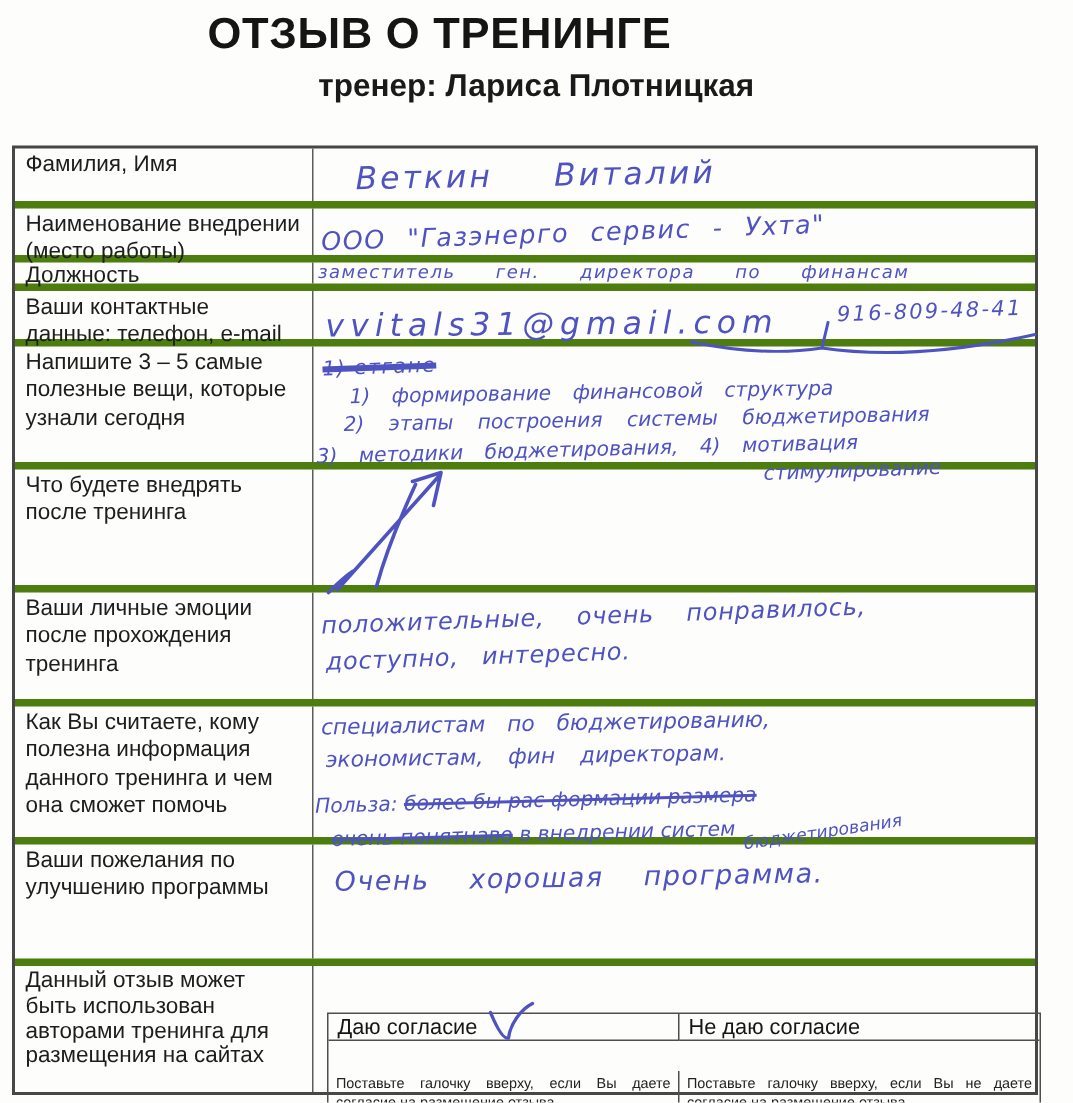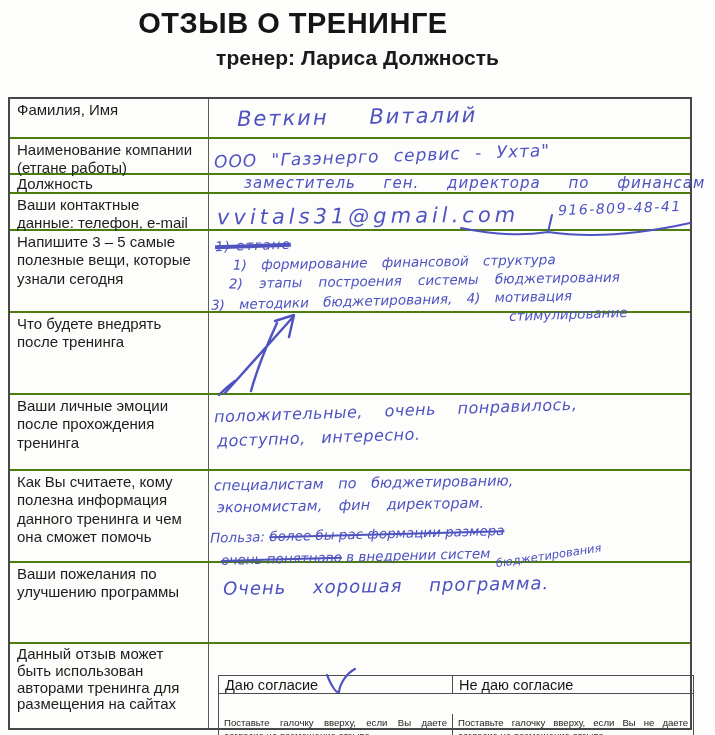--- a/index.html
+++ b/index.html
@@ -14,21 +14,21 @@
     font-size:29px;font-weight:bold;color:#151515;letter-spacing:0.5px;
   }
   .page-subtitle{
     position:absolute;top:46px;left:0;width:715px;text-align:center;
     font-size:21px;font-weight:bold;color:#1a1a1a;
   }
   .form-table{
     position:absolute;left:8px;top:97px;width:684px;
     border:2px solid #474747;box-sizing:border-box;background:transparent;
   }
-  .row{display:flex;position:relative;border-bottom:2px solid #4d7c0f;box-sizing:border-box;}
+  .row{display:flex;position:relative;border-bottom:5px solid #4d7c0f;box-sizing:border-box;}
   .row:last-child{border-bottom:none;}
   .r1{height:40px}.r2{height:36px}.r3{height:19px}.r4{height:37px}.r5{height:82px}
   .r6{height:82px}.r7{height:76px}.r8{height:92px}.r9{height:81px}.r10{height:84px}
   .label-cell{
     width:199px;flex-shrink:0;border-right:1px solid #5c5c5c;box-sizing:border-box;
     padding:2px 8px 2px 7px;font-size:15px;line-height:1.22;color:#1d1d1d;
   }
   .r3 .label-cell{padding-top:0px;}
   .r10 .label-cell{line-height:1.12;}
   .content-cell{position:relative;flex:1;overflow:visible;}
@@ -52,42 +52,42 @@
   .c-note{
     font-size:9.6px;line-height:1.4;padding:2px 5px 3px 5px;color:#232323;
     text-align:justify;
     margin-top:20px;
   }
 </style>
 </head>
 <body>
 
 <div class="page-title">ОТЗЫВ О ТРЕНИНГЕ</div>
-<div class="page-subtitle">тренер: Лариса Должность</div>
+<div class="page-subtitle">тренер: Лариса Плотницкая</div>
 
 <div class="form-table">
 
   <div class="row r1">
     <div class="label-cell">Фамилия, Имя</div>
     <div class="content-cell">
       <span class="hw" style="left:28px;top:6px;font-size:21px;letter-spacing:2px;word-spacing:32px;transform:rotate(-1deg);">Веткин Виталий</span>
     </div>
   </div>
 
   <div class="row r2">
-    <div class="label-cell">Наименование компании (етгане работы)</div>
+    <div class="label-cell">Наименование внедрении (место работы)</div>
     <div class="content-cell">
       <span class="hw" style="left:5px;top:7px;font-size:17px;letter-spacing:1px;word-spacing:8px;transform:rotate(-2deg);">ООО "Газэнерго сервис - Ухта"</span>
     </div>
   </div>
 
   <div class="row r3">
     <div class="label-cell">Должность</div>
     <div class="content-cell">
-      <span class="hw" style="left:3px;top:-1px;font-size:15px;letter-spacing:1px;word-spacing:22px;margin-left:32px;">заместитель ген. директора по финансам</span>
+      <span class="hw" style="left:3px;top:-1px;font-size:12px;letter-spacing:1px;word-spacing:22px;">заместитель ген. директора по финансам</span>
     </div>
   </div>
 
   <div class="row r4">
     <div class="label-cell">Ваши контактные данные: телефон, e-mail</div>
     <div class="content-cell">
       <span class="hw" style="left:8px;top:10px;font-size:21px;letter-spacing:4px;transform:rotate(-0.5deg);">vvitals31@gmail.com</span>
       <span class="hw" style="left:349px;top:6px;font-size:14px;letter-spacing:1.5px;transform:rotate(-2deg);">916-809-48-41</span>
       <svg class="ink-svg" style="left:250px;top:20px;" width="235" height="22" viewBox="0 0 235 22">
         <path d="M2 14 Q 50 24 89 18 L 93 1 M89 18 Q 150 27 231 9" fill="none" stroke="#4e53c0" stroke-width="2" stroke-linecap="round"></path>

